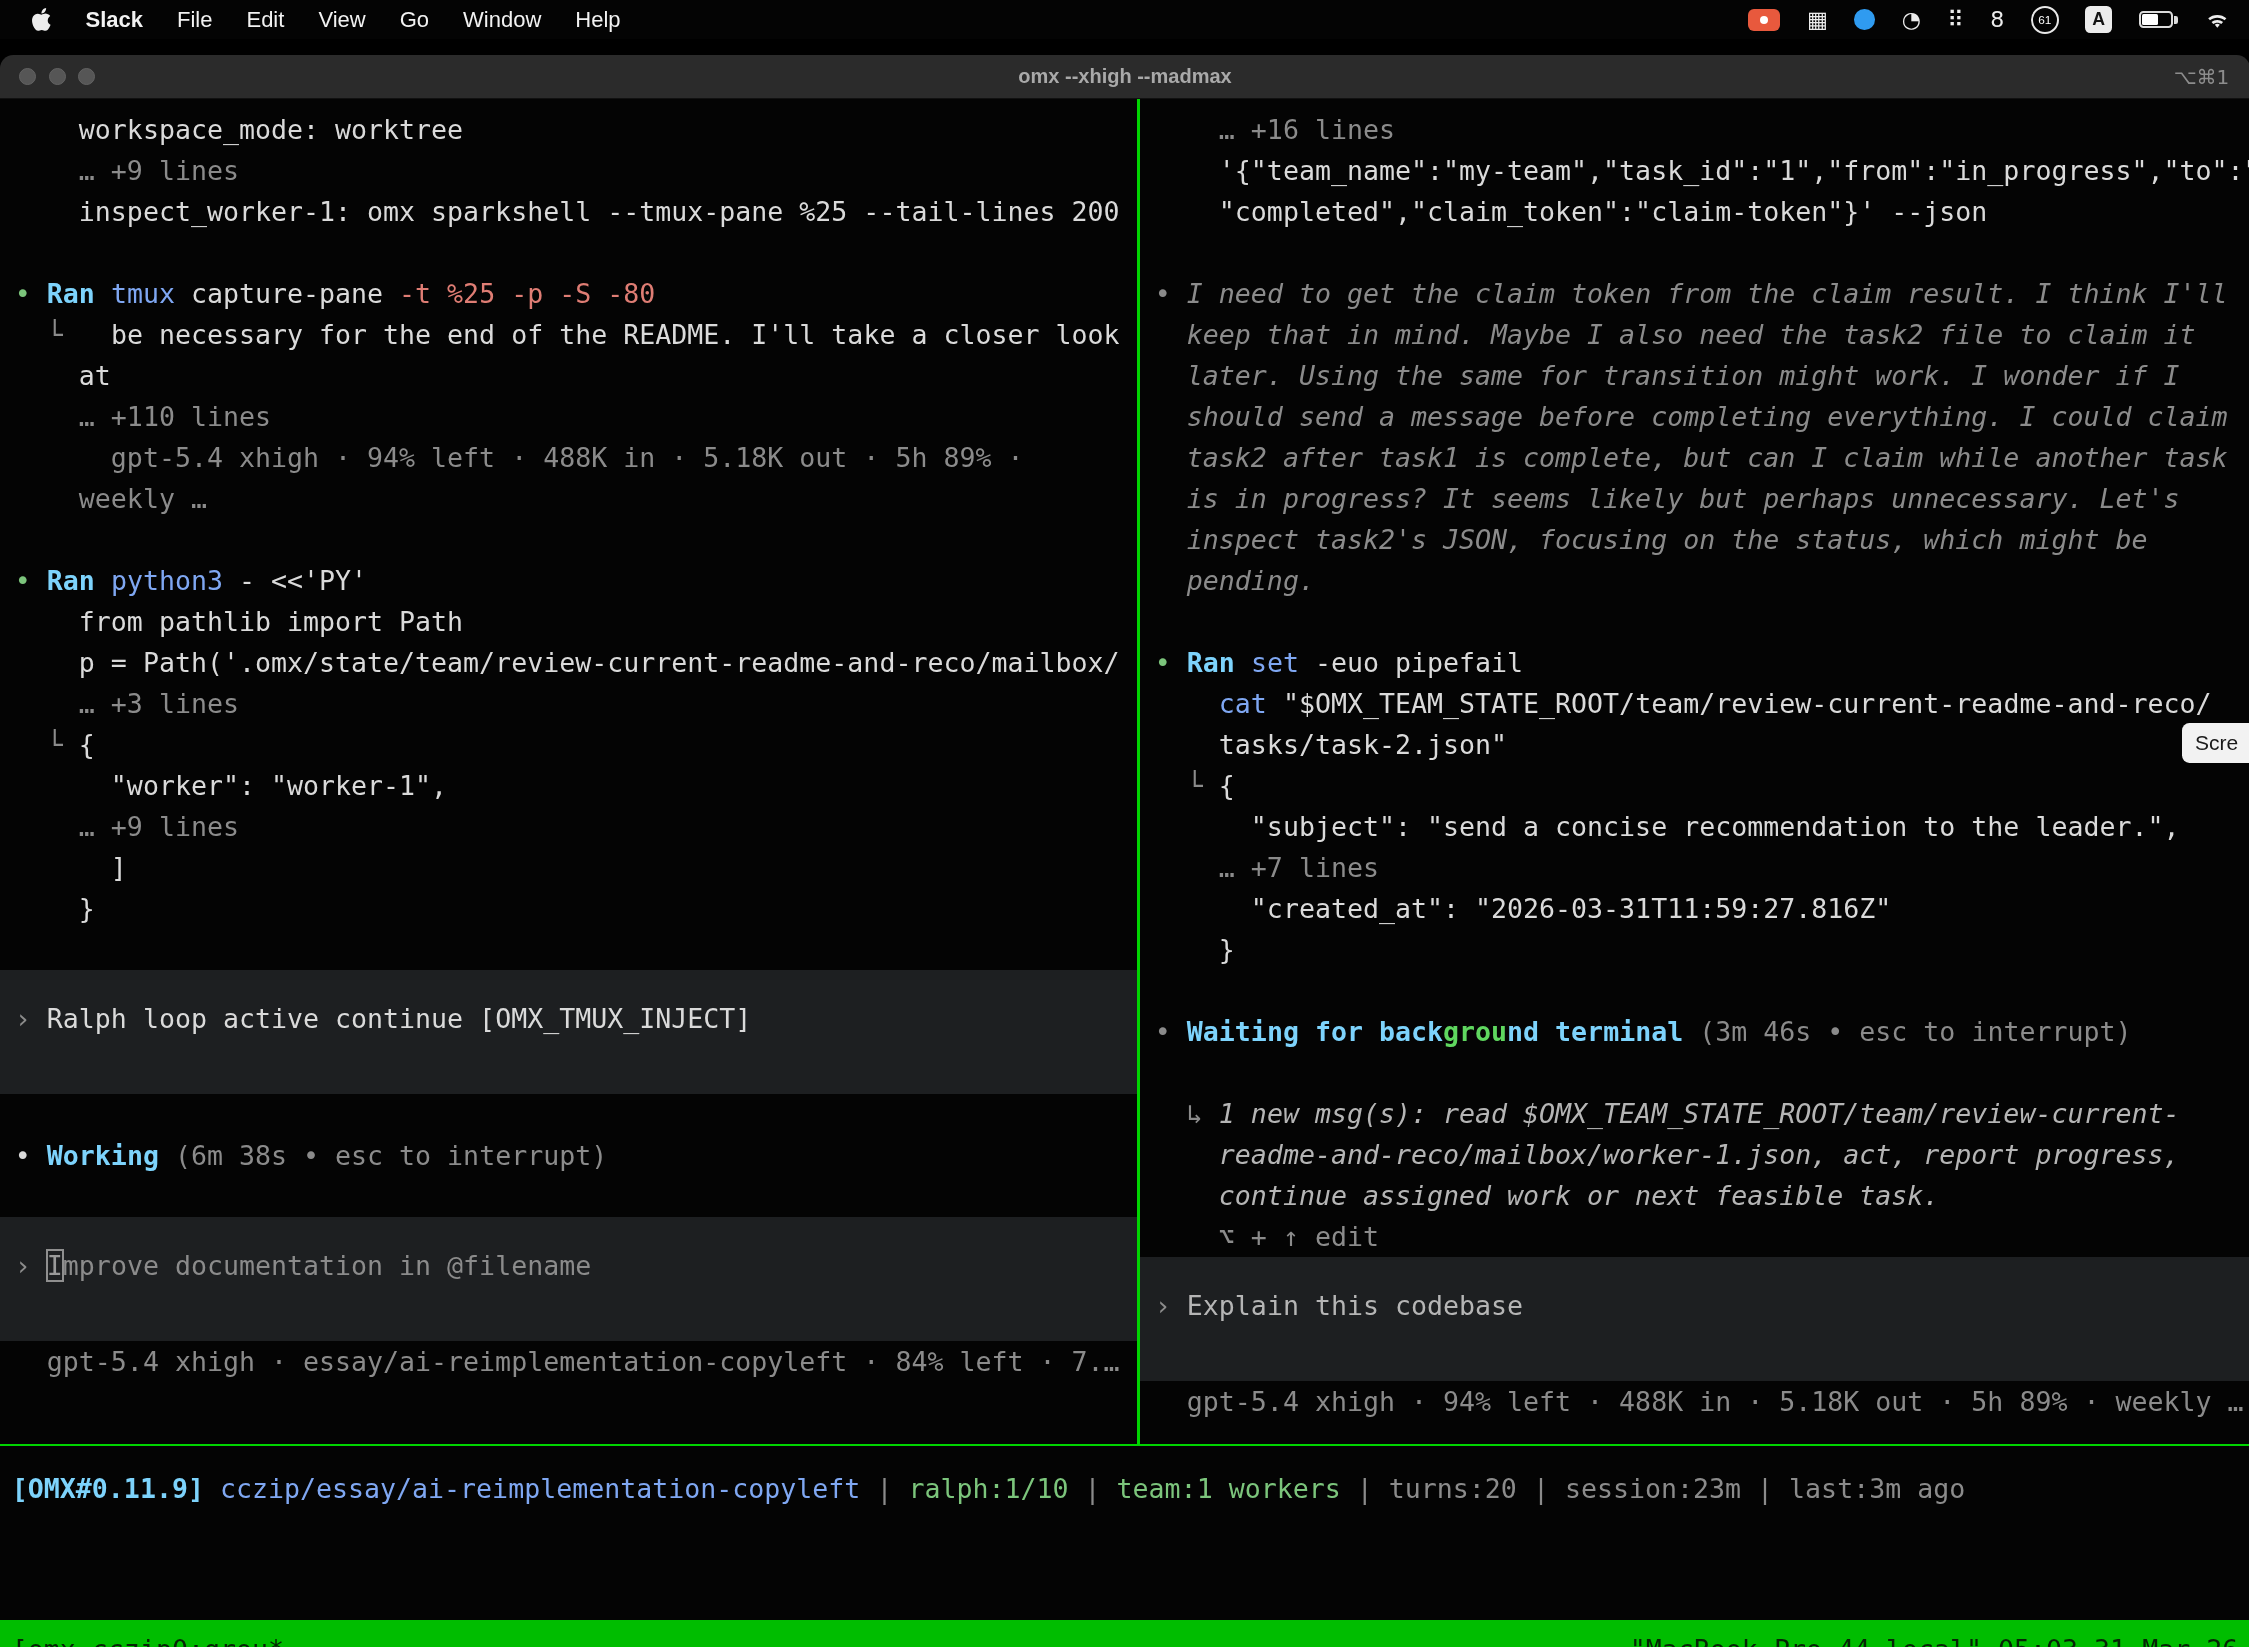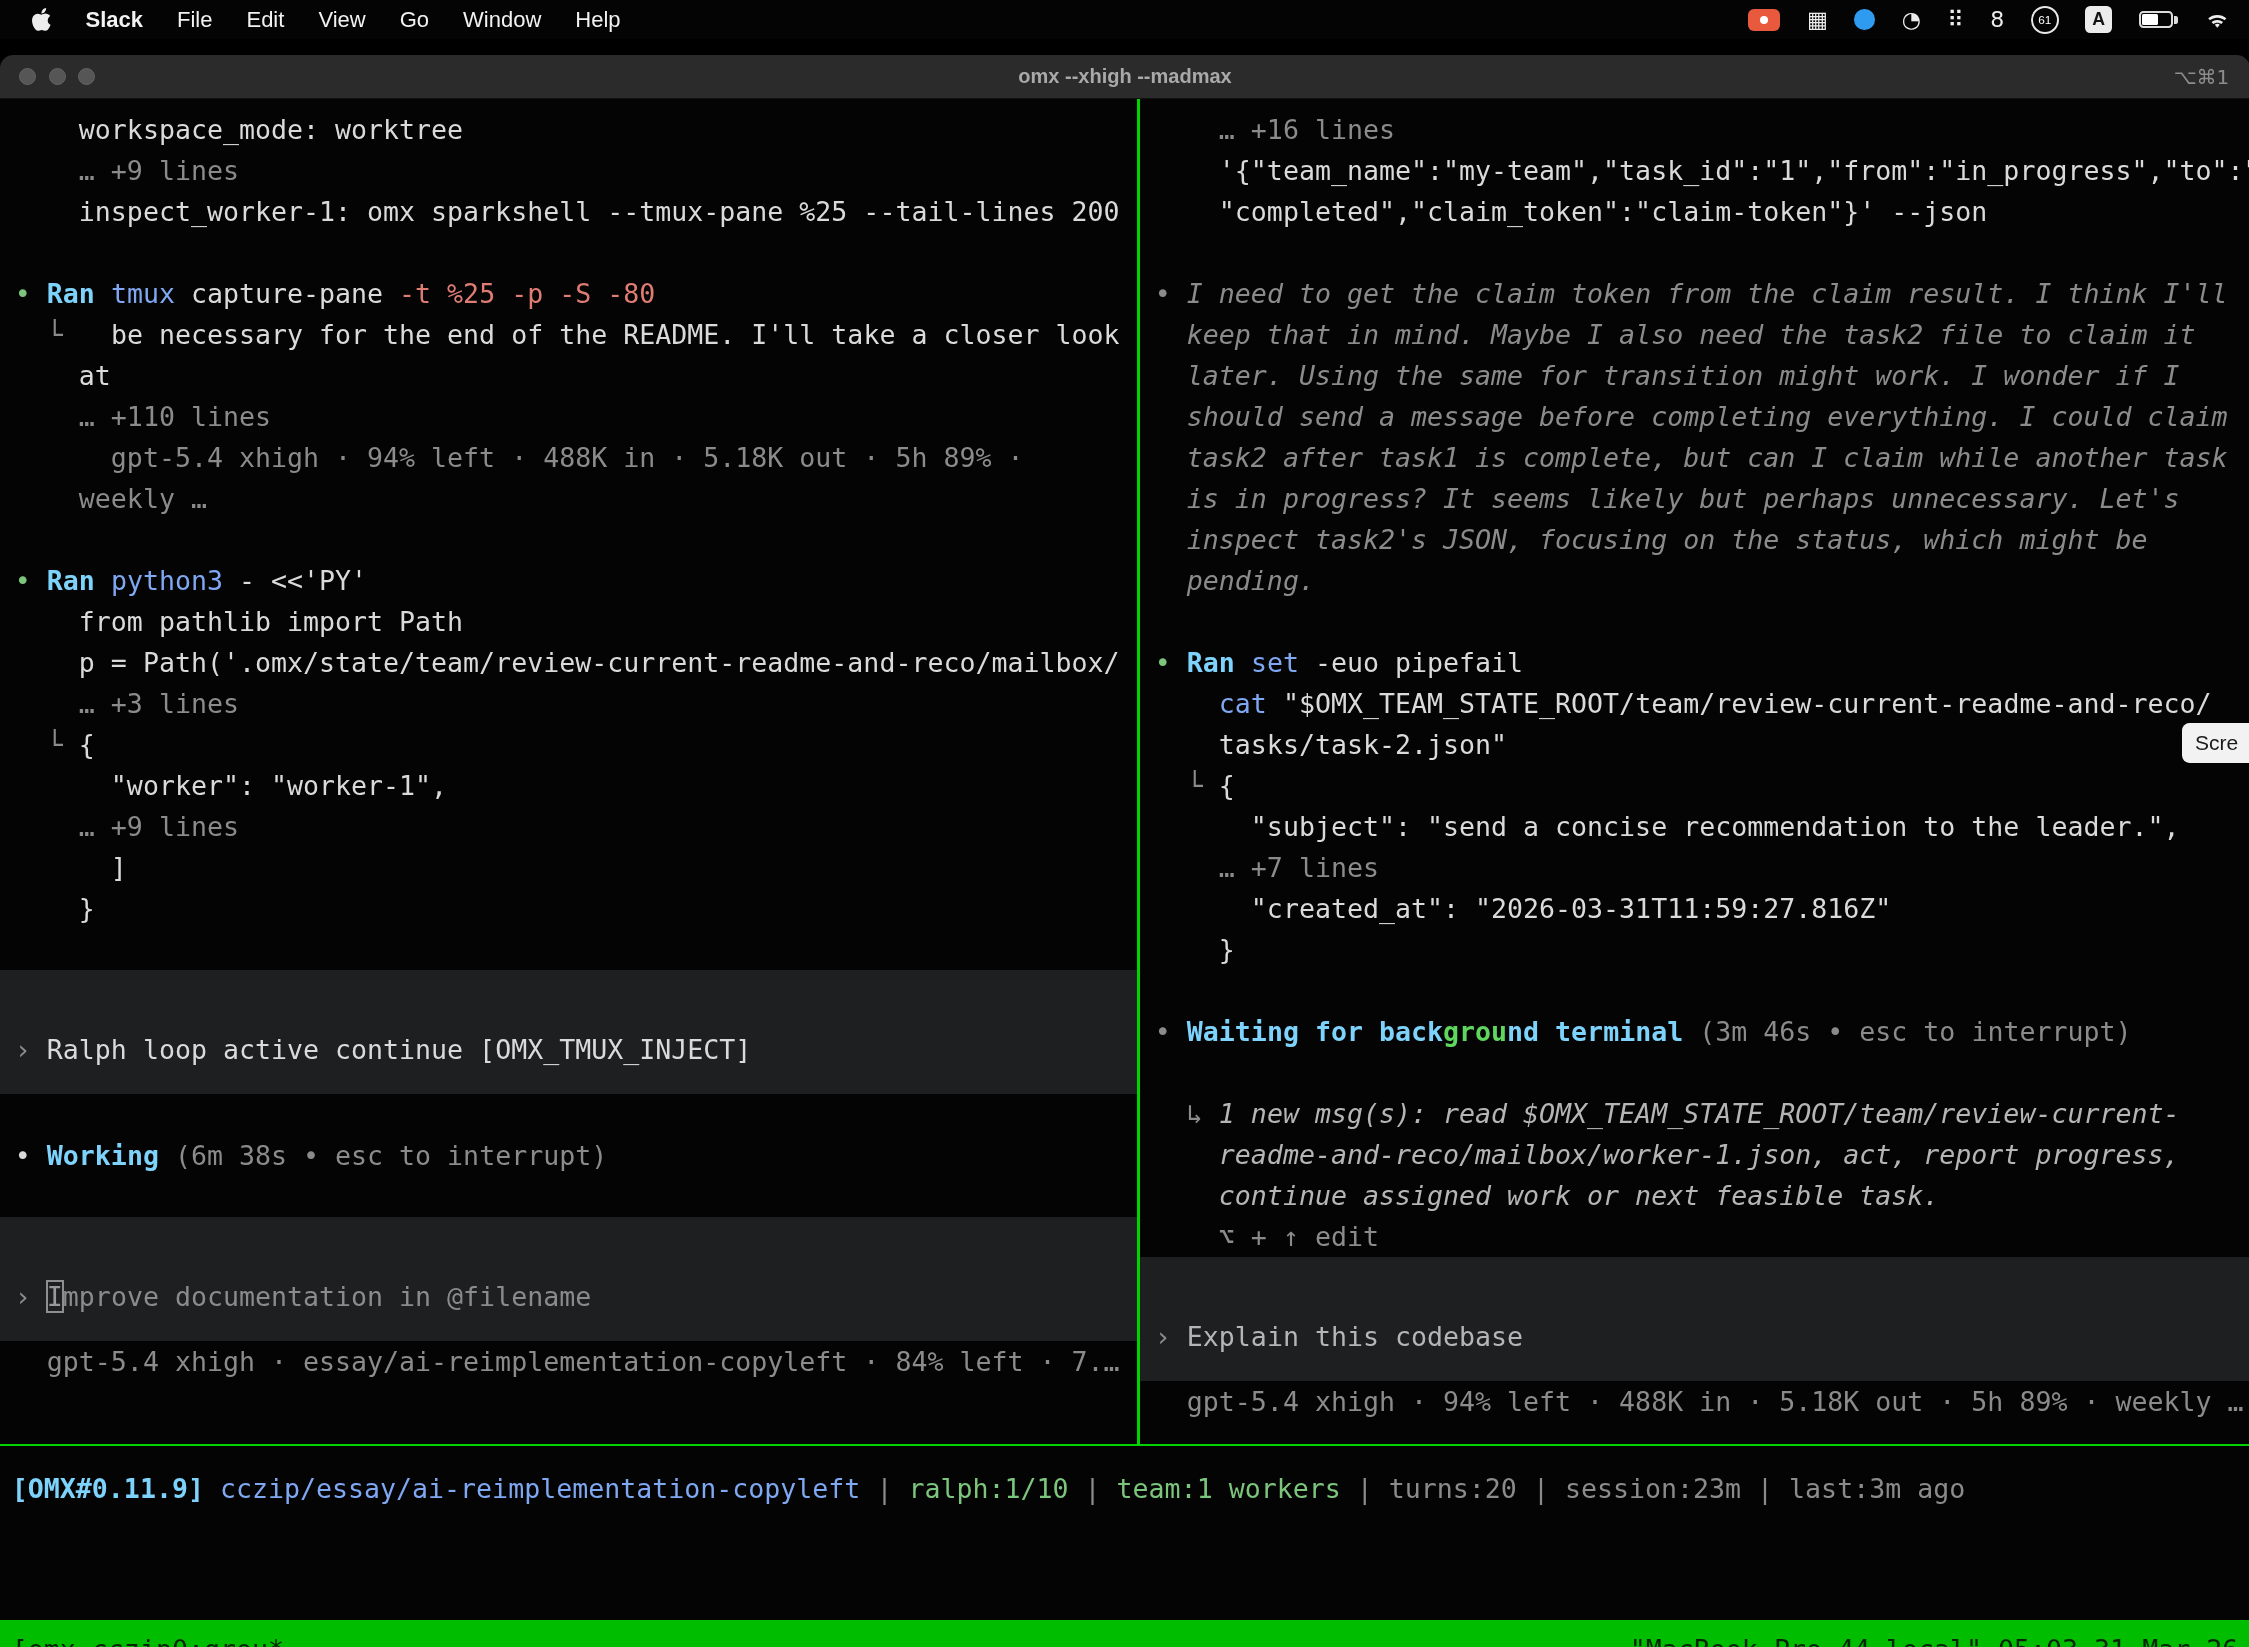--- a/index.html
+++ b/index.html
@@ -41,21 +41,21 @@
                 font-family:"DejaVu Sans",sans-serif;}
 
   
   .term{height:1345px;display:flex;flex:0 0 auto;
         font-family:"DejaVu Sans Mono",monospace;font-size:26.6px;line-height:41px;color:#dadada;}
   .pane{overflow:hidden;box-sizing:border-box;padding-top:10.3px;}
   .pane-left{width:1137px;flex:0 0 auto;border-radius:28px;}
   .vdiv{width:3px;background:#00d400;flex:0 0 auto;}
   .pane-right{flex:1 1 auto;}
   .trow{white-space:pre;height:41px;line-height:41px;overflow:hidden;padding-left:14.8px;}
-  .trow.band{background:#1d1f21;height:124px;padding-top:59px;box-sizing:border-box;}
+  .trow.band{background:#1d1f21;height:124px;padding-top:28px;box-sizing:border-box;}
 
   .s-w{color:#dadada;}
   .s-b{color:#7dd3fc;font-weight:700;}
   .s-dim{color:#8b8b8b;}
   .s-dim2{color:#b5b5b5;}
   .s-blue{color:#7fa7f2;}
   .s-red{color:#df7d74;}
   .s-grn{color:#7cc57c;}
   .s-sh{color:#5fd75f;}
   .s-i{font-style:italic;}

